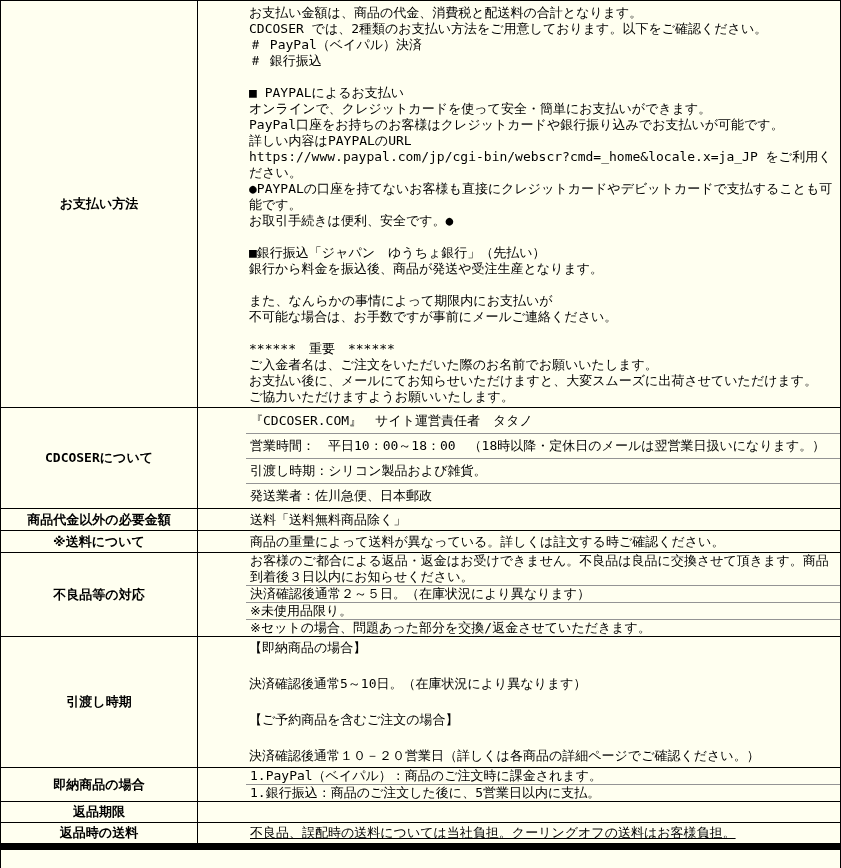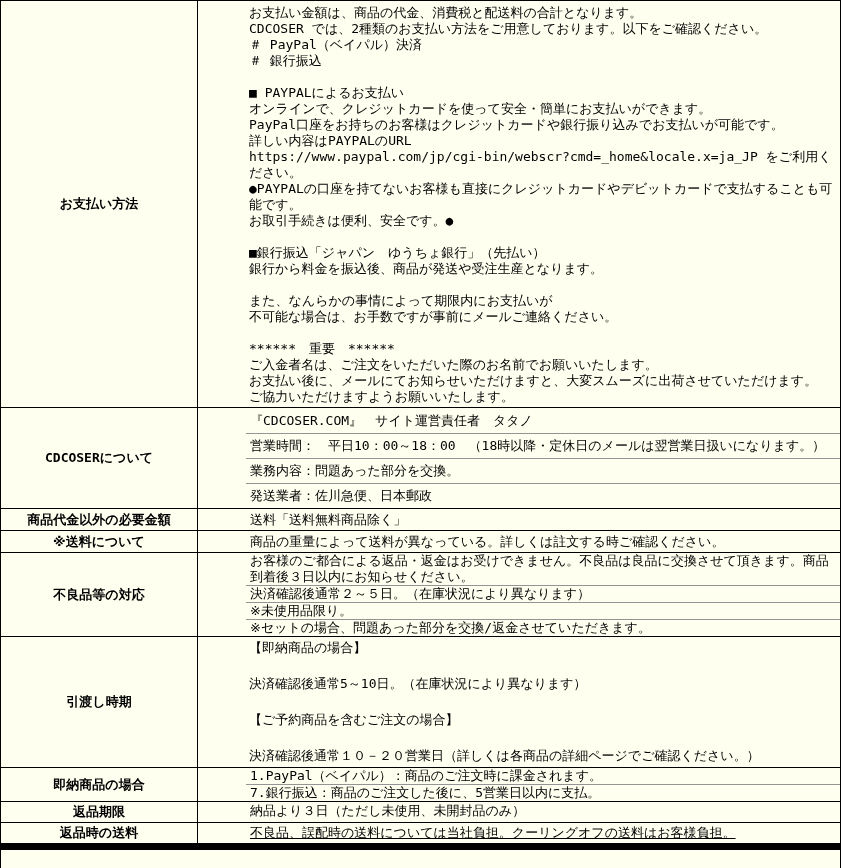--- a/index.html
+++ b/index.html
@@ -112,21 +112,21 @@
 お支払い後に、メールにてお知らせいただけますと、大変スムーズに出荷させていただけます。
 ご協力いただけますようお願いいたします。</div>
     </div>
   </div>
 
   <div class="row row-about">
     <div class="label">CDCOSERについて</div>
     <div class="content">
       <div class="subcell">『CDCOSER.COM』　サイト運営責任者　タタノ</div>
       <div class="subcell">営業時間：　平日10：00～18：00　（18時以降・定休日のメールは翌営業日扱いになります。）</div>
-      <div class="subcell">業務内容：問題あった部分を交換。</div>
+      <div class="subcell">引渡し時期：シリコン製品および雑貨。</div>
       <div class="subcell">発送業者：佐川急便、日本郵政</div>
     </div>
   </div>
 
   <div class="row row-extra">
     <div class="label">商品代金以外の必要金額</div>
     <div class="content">
       <div class="subcell">送料「送料無料商品除く」</div>
     </div>
   </div>
@@ -158,29 +158,26 @@
 【ご予約商品を含むご注文の場合】
 
 決済確認後通常１０－２０営業日（詳しくは各商品の詳細ページでご確認ください。）</div>
     </div>
   </div>
 
   <div class="row row-paydead">
     <div class="label">即納商品の場合</div>
     <div class="content">
       <div class="subcell">1.PayPal（ベイパル）：商品のご注文時に課金されます。</div>
-      <div class="subcell">7.銀行振込：商品のご注文した後に、5営業日以内に支払。</div>
+      <div class="subcell">1.銀行振込：商品のご注文した後に、5営業日以内に支払。</div>
     </div>
   </div>
 
   <div class="row row-return">
     <div class="label">返品期限</div>
-    <div class="content">
-      <div class="subcell">納品より３日（ただし未使用、未開封品のみ）</div>
-    </div>
   </div>
 
   <div class="row row-retship">
     <div class="label">返品時の送料</div>
     <div class="content">
       <div class="subcell">不良品、誤配時の送料については当社負担。クーリングオフの送料はお客様負担。</div>
     </div>
   </div>
 
   <div class="bottom-bar"></div>

